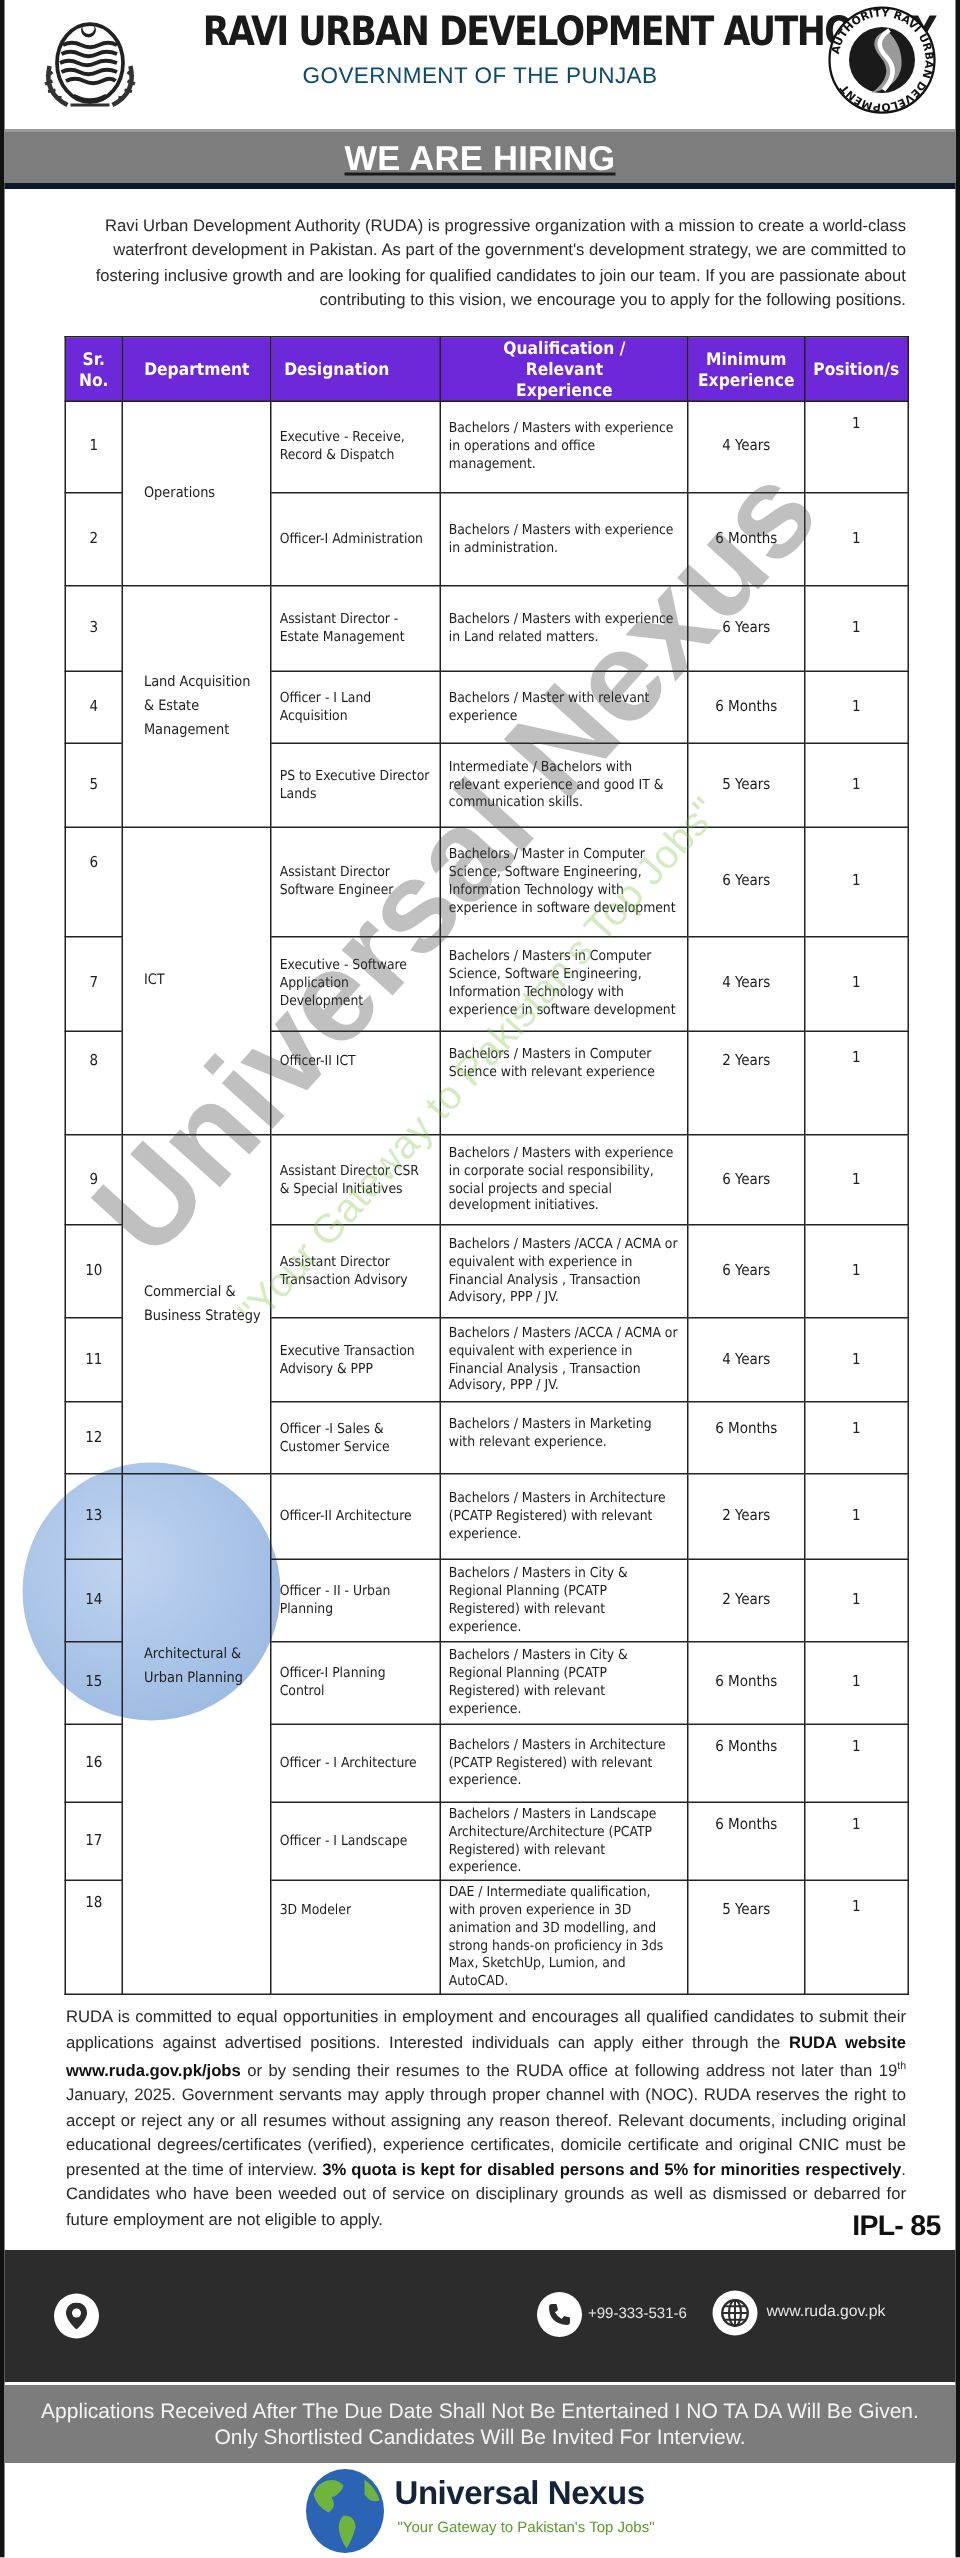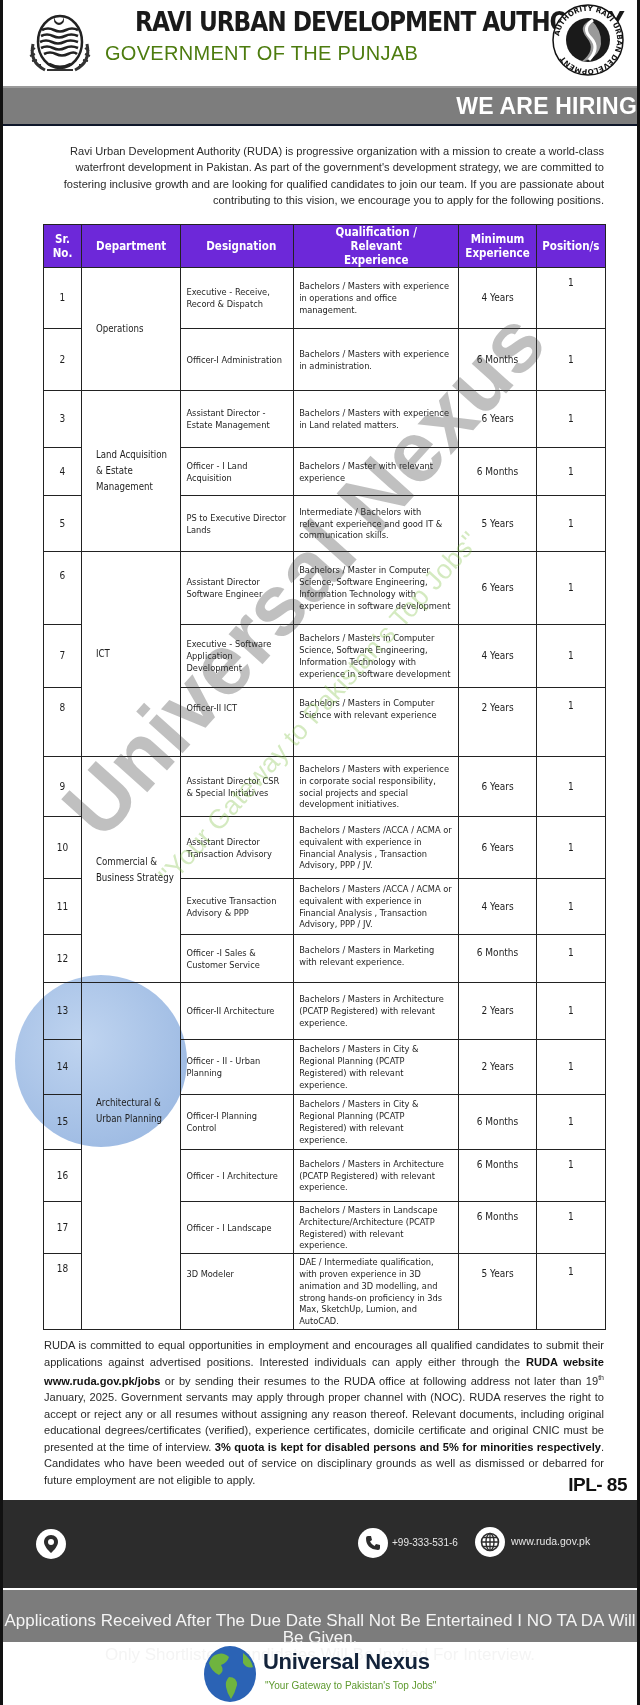--- a/index.html
+++ b/index.html
@@ -5,23 +5,23 @@
   * { box-sizing: border-box; margin: 0; padding: 0; }
   html, body { width: 640px; background: #fff; }
   body { font-family: "Liberation Sans", sans-serif; color: #1a1a1a; position: relative; overflow: hidden; }
   .page { position: relative; width: 640px; height: 1705px; border-left: 3px solid #111; border-right: 3px solid #111; background: #fff; }
 
   
   .header { position: relative; height: 88px; }
   .emblem { position: absolute; left: 22px; top: 4px; width: 70px; height: 72px; }
   .ruda-logo { position: absolute; left: 548px; top: 3px; width: 74px; height: 74px; }
   .org-title { position: absolute; left: 110px; right: 150px; top: 6px; text-align: center; font-family: "DejaVu Sans", sans-serif; font-weight: bold; font-size: 27px; letter-spacing: -1.2px; transform: scaleX(0.86); transform-origin: center; white-space: nowrap; width: 430px; left: 102px; }
-  .org-sub { position: absolute; top: 42px; left: 102px; width: 430px; text-align: left; font-size: 20px; letter-spacing: 0.3px; color: #4d7c0f; }
-
-  .hiring-band { position: absolute; top: 86px; left: 0; right: 0; height: 40px; background: #7d7d7d; border-top: 2px solid #9a9a9a; border-bottom: 2px solid #0f172a; display: flex; align-items: center; justify-content: flex-end; }
+  .org-sub { position: absolute; top: 42px; left: 102px; width: 430px; text-align: center; font-size: 15px; letter-spacing: 0.3px; color: #0c4a6e; }
+
+  .hiring-band { position: absolute; top: 86px; left: 0; right: 0; height: 40px; background: #7d7d7d; border-top: 2px solid #9a9a9a; border-bottom: 4px solid #0f172a; display: flex; align-items: center; justify-content: center; text-decoration: underline; }
   .hiring-band span { color: #fff; font-weight: bold; font-size: 23px; letter-spacing: 0.2px; }
 
   .intro { position: absolute; top: 143px; left: 41px; width: 560px; font-size: 11.1px; line-height: 16.4px; color: #2a2a2a; text-align: right; }
 
   
   .jobs { position: absolute; top: 224px; left: 40px; width: 563px; border-collapse: collapse; font-family: "DejaVu Sans Condensed", "DejaVu Sans", sans-serif; }
   .jobs th, .jobs td { border: 1.5px solid #222; vertical-align: middle; }
   .jobs th { background: #6d28d9; color: #fff; font-weight: bold; font-size: 11.5px; line-height: 14px; text-align: center; height: 43px; transform: none; }
   .jobs td { font-size: 9.2px; line-height: 11.8px; color: #1e1e1e; padding: 2px 5px; }
   .c-sr { width: 39px; text-align: center; font-size: 10px !important; }
@@ -42,21 +42,21 @@
   .contact-band { position: absolute; top: 1500px; left: 0; right: 0; height: 88px; background: #2c2c2c; }
   .icon-circle { position: absolute; width: 30px; height: 30px; border-radius: 50%; background: #fff; display: flex; align-items: center; justify-content: center; }
   .addr { position: absolute; left: 78px; top: 13px; color: #fff; }
   .addr .l1 { font-weight: bold; font-size: 12.5px; line-height: 16px; }
   .addr .l2 { font-weight: bold; font-size: 12.5px; line-height: 16px; }
   .addr .l3 { font-weight: bold; font-size: 12.5px; line-height: 16px; }
   .addr .l4 { font-weight: bold; font-size: 7.5px; line-height: 14px; letter-spacing: 0.1px; }
   .phone-text { position: absolute; left: 389px; top: 37px; color: #e6e6e6; font-size: 10px; }
   .web-text { position: absolute; left: 508px; top: 35px; color: #e6e6e6; font-size: 10.5px; }
 
-  .notice-band { position: absolute; top: 1590px; left: 0; right: 0; height: 52px; background: #7c7c7c; color: #f4f4f4; text-align: center; font-size: 17px; line-height: 17px; padding-top: 22px; }
+  .notice-band { position: absolute; top: 1590px; left: 0; right: 0; height: 52px; background: #7c7c7c; color: #f4f4f4; text-align: center; font-size: 14px; line-height: 17px; padding-top: 9px; }
 
   .brand { position: absolute; top: 1645px; left: 200px; width: 260px; height: 58px; }
   .brand-name { position: absolute; left: 60px; top: 4px; font-size: 22px; font-weight: bold; color: #13233a; letter-spacing: -0.3px; }
   .brand-tag { position: absolute; left: 62px; top: 35px; font-size: 10px; color: #5e9a2e; }
 
   
   .wm-globe { position: absolute; left: 12px; top: 975px; width: 172px; height: 172px; border-radius: 50%; background: radial-gradient(circle at 40% 38%, rgba(170,198,235,0.75), rgba(118,158,214,0.78)); pointer-events: none; }
   .wm-text { position: absolute; left: 40px; top: 790px; font-size: 86px; font-weight: bold; color: rgba(60,60,60,0.32); transform: rotate(-48deg); transform-origin: left top; white-space: nowrap; pointer-events: none; }
   .wm-tag { position: absolute; left: 150px; top: 870px; font-size: 27px; color: rgba(120,190,60,0.32); transform: rotate(-48deg); transform-origin: left top; white-space: nowrap; pointer-events: none; }
 </style>
@@ -95,21 +95,21 @@
 
   <p class="intro">Ravi Urban Development Authority (RUDA) is progressive organization with a mission to create a world-class waterfront development in Pakistan. As part of the government's development strategy, we are committed to fostering inclusive growth and are looking for qualified candidates to join our team. If you are passionate about contributing to this vision, we encourage you to apply for the following positions.</p>
 
   <div class="wm-globe"></div>
 
   <table class="jobs">
     <thead>
       <tr>
         <th class="c-sr" style="font-size:11.5px !important">Sr. No.</th>
         <th style="width:101px">Department</th>
-        <th style="width:115px;text-align:center;padding-left:8px">Designation</th>
+        <th style="width:115px;text-align:left;padding-left:8px">Designation</th>
         <th style="width:168px;padding:0 24px">Qualification / Relevant Experience</th>
         <th style="width:70px;padding:0 6px">Minimum Experience</th>
         <th style="width:70px">Position/s</th>
       </tr>
     </thead>
     <tbody>
       <tr style="height:61px">
         <td class="c-sr">1</td>
         <td class="c-dept" rowspan="2">Operations</td>
         <td class="c-des">Executive - Receive, Record &amp; Dispatch</td>

